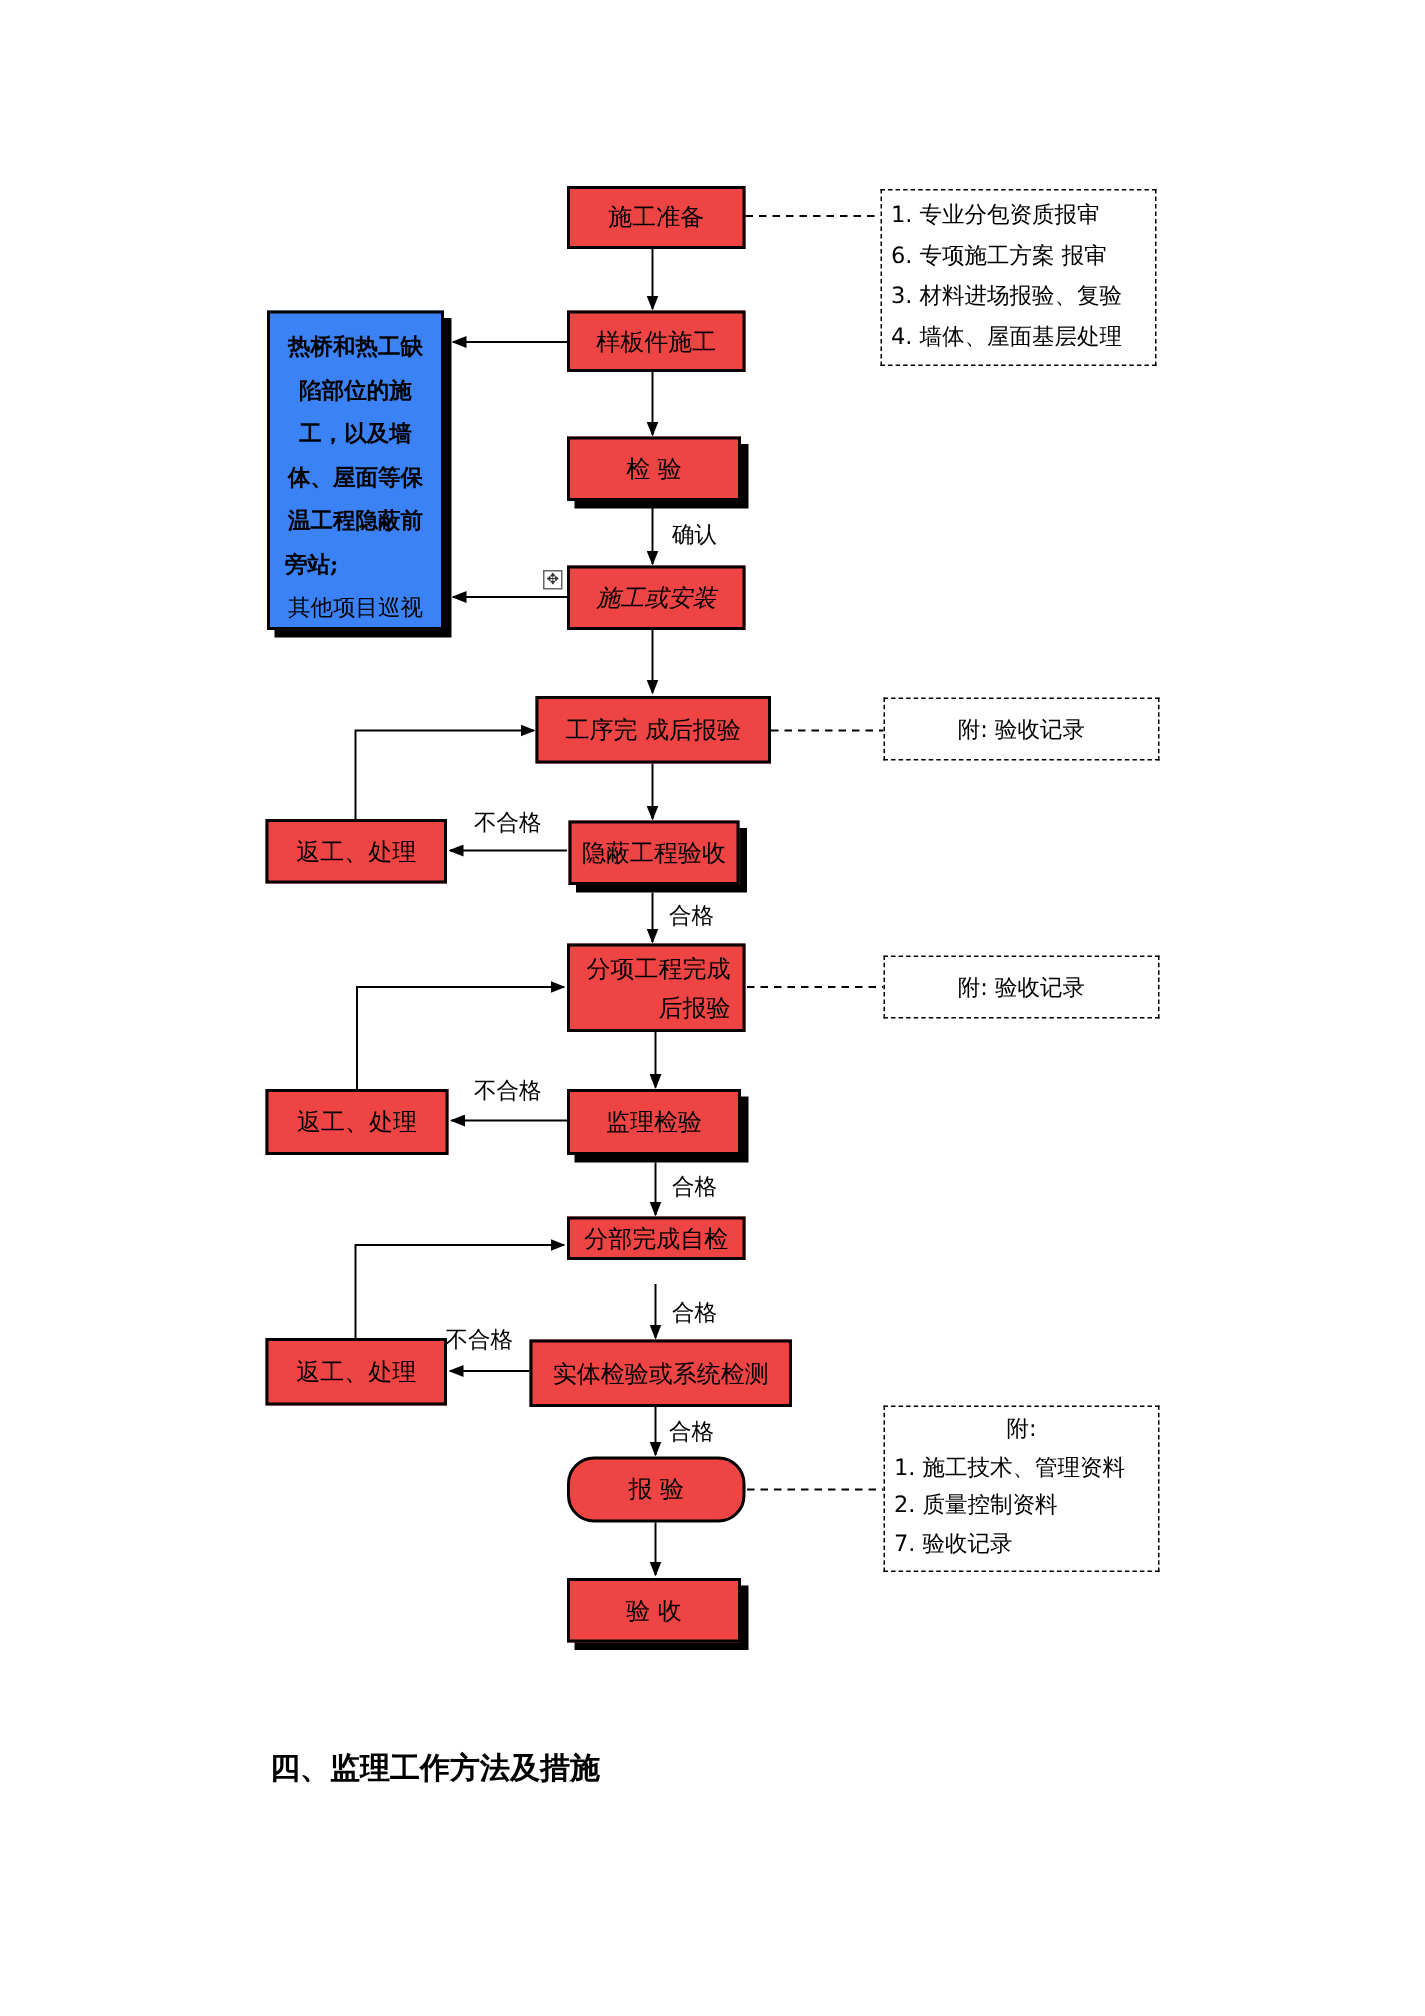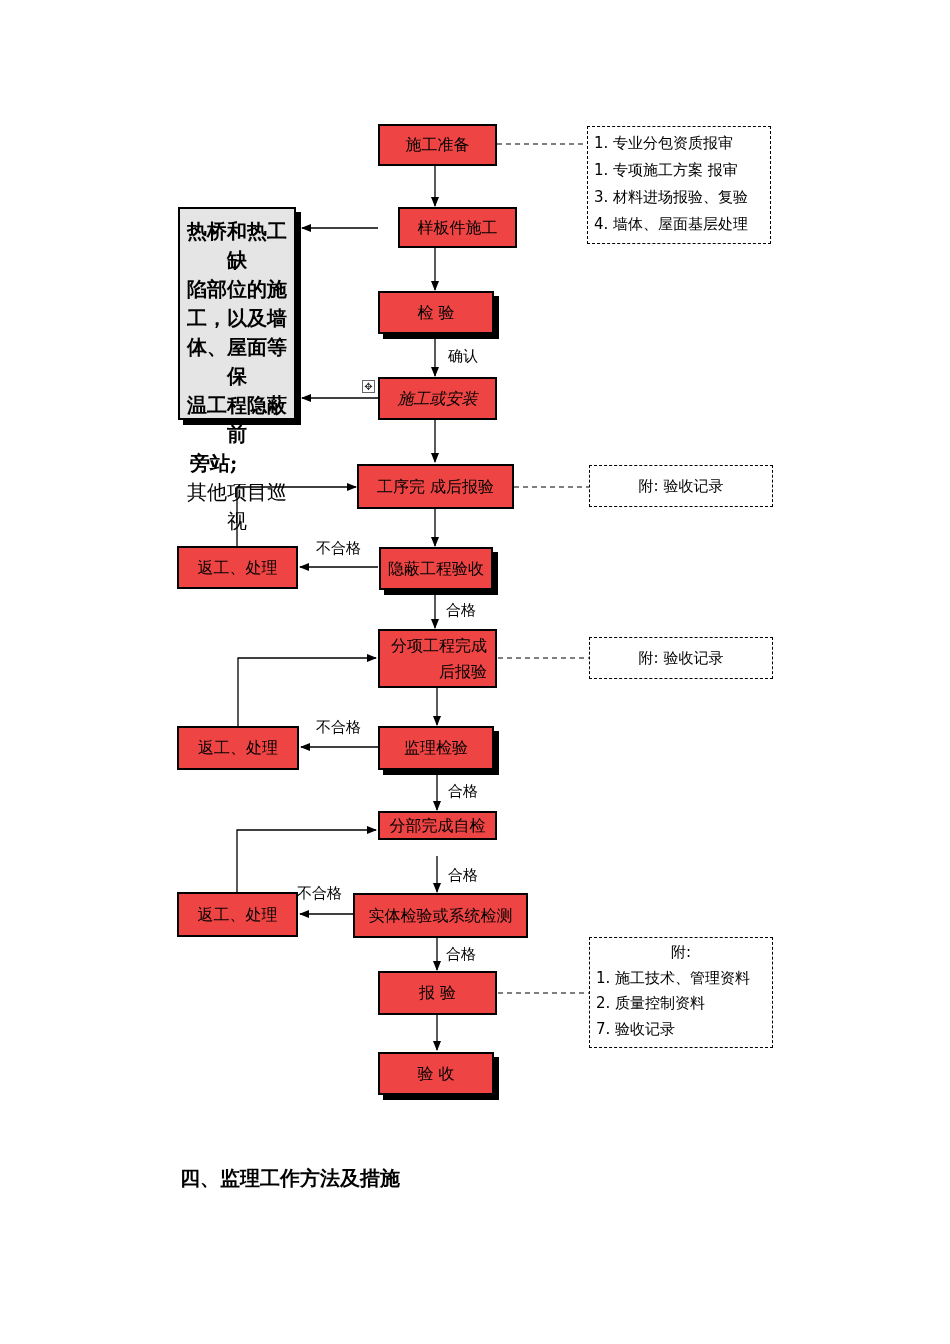--- a/index.html
+++ b/index.html
@@ -3,21 +3,21 @@
 <meta charset="utf-8">
 <style>
   html,body{margin:0;padding:0;background:#fff;}
   body{width:950px;height:1344px;position:relative;overflow:hidden;font-family:"DejaVu Sans",sans-serif;color:#000;}
   .box{position:absolute;box-sizing:border-box;border:2px solid #000;background:#ef4444;display:flex;align-items:center;justify-content:center;text-align:center;font-size:16px;line-height:26px;}
   .shadow{box-shadow:5px 5px 0 #000;}
   .dash{position:absolute;box-sizing:border-box;border:1.5px dashed #000;background:#fff;font-size:15px;line-height:27px;}
   .dash.center{display:flex;align-items:center;justify-content:center;}
   .dash .ln{white-space:nowrap;padding-left:6px;}
   .lbl{position:absolute;font-size:15px;white-space:nowrap;font-family:Liberation Mono, monospace;}
-  .left-note{position:absolute;box-sizing:border-box;border:2px solid #000;box-shadow:5px 5px 0 #000;background:#e5e5e5;text-align:center;font-size:20px;line-height:29px;padding-top:8px;}
+  .left-note{position:absolute;box-sizing:border-box;border:2px solid #000;box-shadow:5px 5px 0 #000;background:#3b82f6;text-align:center;font-size:15px;line-height:29px;padding-top:8px;}
   .left-note .b{font-weight:bold;font-family:"DejaVu Serif",serif;display:block;}
   .left-note .n{display:block;}
   .heading{position:absolute;left:180px;top:1165px;font-family:"DejaVu Serif",serif;font-weight:bold;font-size:20px;}
   svg.conn{position:absolute;left:0;top:0;}
   .move-handle{position:absolute;left:362px;top:380px;width:13px;height:13px;border:1px solid #666;box-sizing:border-box;font-size:10px;line-height:11px;text-align:center;color:#333;background:#fff;}
 </style>
 </head>
 <body>
 
 <svg class="conn" width="950" height="1344" viewBox="0 0 950 1344">
@@ -53,51 +53,51 @@
   </g>
   <g stroke="#000" stroke-width="1.2" stroke-dasharray="5,4" fill="none">
     <line x1="497" y1="144" x2="587" y2="144"></line>
     <line x1="514" y1="487" x2="589" y2="487"></line>
     <line x1="498" y1="658" x2="589" y2="658"></line>
     <line x1="498" y1="993" x2="589" y2="993"></line>
   </g>
 </svg>
 
 <div class="box" style="left:378px;top:124px;width:119px;height:42px;">施工准备</div>
-<div class="box" style="left:378px;top:207px;width:119px;height:41px;margin-left:20px;">样板件施工</div>
+<div class="box" style="left:378px;top:207px;width:119px;height:41px;">样板件施工</div>
 <div class="box shadow" style="left:378px;top:291px;width:116px;height:43px;">检 验</div>
 <div class="box" style="left:378px;top:377px;width:119px;height:43px;font-style:italic;">施工或安装</div>
 <div class="box" style="left:357px;top:464px;width:157px;height:45px;">工序完 成后报验</div>
 <div class="box shadow" style="left:379px;top:547px;width:114px;height:43px;">隐蔽工程验收</div>
 <div class="box" style="left:378px;top:629px;width:119px;height:59px;padding:0 8px;text-align:right;">分项工程完成后报验</div>
 <div class="box shadow" style="left:378px;top:726px;width:116px;height:44px;">监理检验</div>
 <div class="box" style="left:378px;top:811px;width:119px;height:29px;">分部完成自检</div>
 <div class="box" style="left:353px;top:893px;width:175px;height:45px;">实体检验或系统检测</div>
-<div class="box" style="left:378px;top:971px;width:119px;height:44px;">报 验</div>
+<div class="box" style="left:378px;top:971px;width:119px;height:44px;border-radius:18px;">报 验</div>
 <div class="box shadow" style="left:378px;top:1052px;width:116px;height:43px;">验 收</div>
 
 <div class="box" style="left:177px;top:546px;width:121px;height:43px;">返工、处理</div>
 <div class="box" style="left:177px;top:726px;width:122px;height:44px;">返工、处理</div>
 <div class="box" style="left:177px;top:892px;width:121px;height:45px;">返工、处理</div>
 
 <div class="left-note" style="left:178px;top:207px;width:118px;height:213px;">
   <span class="b">热桥和热工缺</span>
   <span class="b">陷部位的施</span>
   <span class="b">工，以及墙</span>
   <span class="b">体、屋面等保</span>
   <span class="b">温工程隐蔽前</span>
   <span class="b" style="text-align:left;padding-left:10px;">旁站;</span>
   <span class="n">其他项目巡视</span>
 </div>
 
 <div class="move-handle">✥</div>
 
 <div class="dash" style="left:587px;top:126px;width:184px;height:118px;padding-top:3px;">
   <div class="ln">1. 专业分包资质报审</div>
-  <div class="ln">1. 专项施工方案 报审</div>
+  <div class="ln">6. 专项施工方案 报审</div>
   <div class="ln">3. 材料进场报验、复验</div>
   <div class="ln">4. 墙体、屋面基层处理</div>
 </div>
 <div class="dash center" style="left:589px;top:465px;width:184px;height:42px;">附: 验收记录</div>
 <div class="dash center" style="left:589px;top:637px;width:184px;height:42px;">附: 验收记录</div>
 <div class="dash" style="left:589px;top:937px;width:184px;height:111px;padding-top:2px;line-height:25.5px;">
   <div class="ln" style="text-align:center;padding-left:0;">附:</div>
   <div class="ln">1. 施工技术、管理资料</div>
   <div class="ln">2. 质量控制资料</div>
   <div class="ln">7. 验收记录</div>

